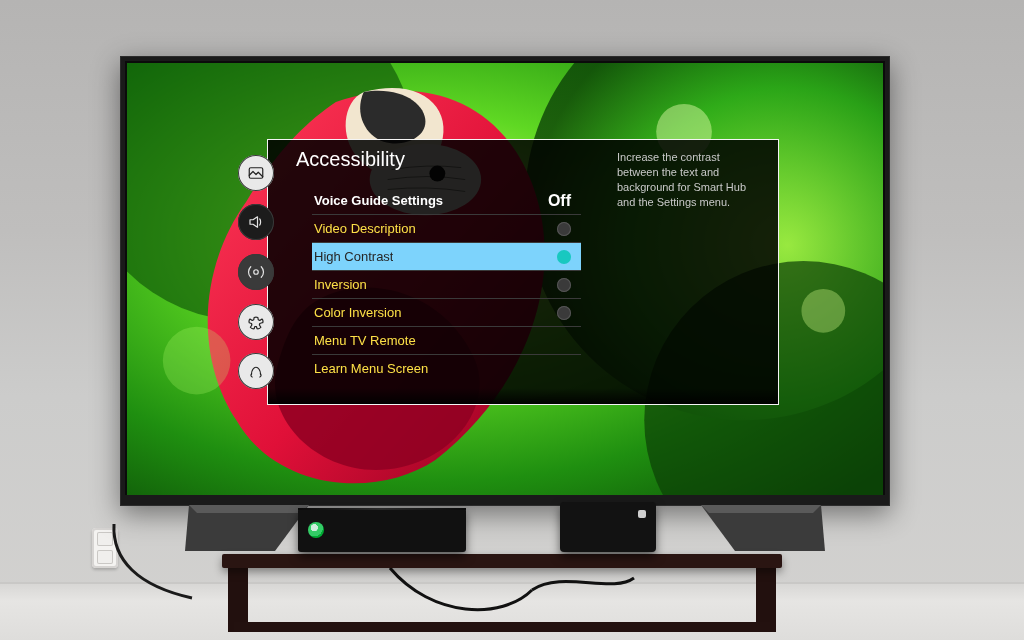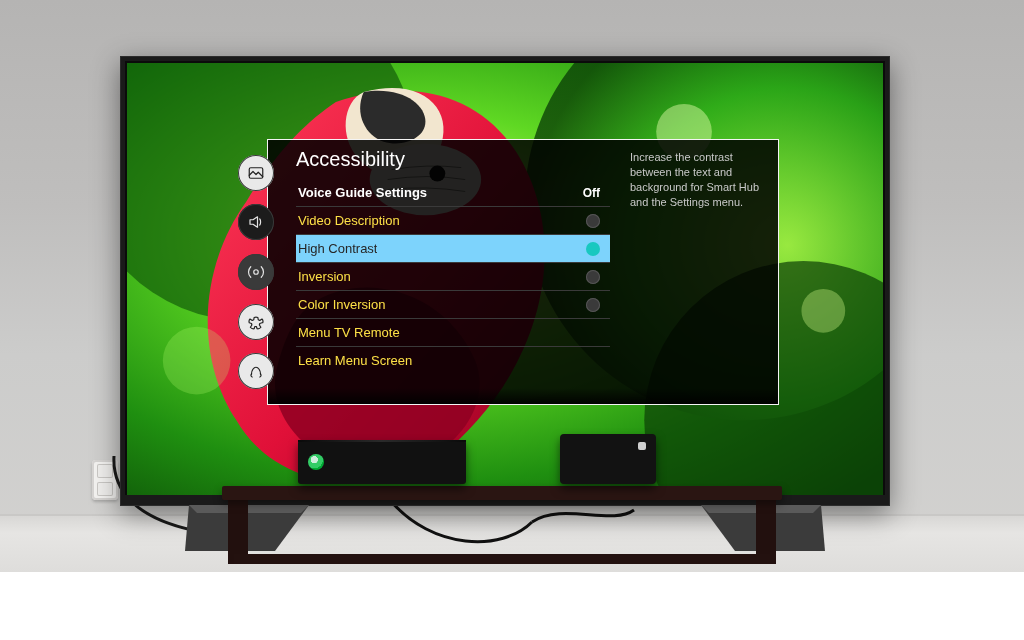--- a/index.html
+++ b/index.html
@@ -1,17 +1,17 @@
 <!DOCTYPE html>
 <html><head>
 <meta charset="utf-8">
 <style>
 html,body{margin:0;padding:0;width:1024px;height:640px;overflow:hidden;font-family:"Segoe UI",Arial,sans-serif}
 
-.room{position:relative;width:1024px;height:572px;
+.room{position:relative;width:1024px;height:640px;
   background:linear-gradient(180deg,#b5b4b3 0%,#bfbebd 36%,#cccccb 62%,#d3d2d0 100%)}
 .baseboard{position:absolute;left:0;right:0;bottom:0;height:56px;
   background:linear-gradient(180deg,#d8d7d5 0%,#e6e5e3 30%,#dedddb 100%);
   border-top:2px solid #c9c8c6}
 
 .outlet{position:absolute;left:92px;bottom:72px;width:26px;height:40px;border-radius:4px;
   background:#f4f3f1;box-shadow:inset 0 0 0 2px #d6d4d2,0 2px 3px rgba(0,0,0,.2)}
 .outlet:before,.outlet:after{content:"";position:absolute;left:50%;width:16px;height:14px;
   border-radius:2px;background:#f0efed;box-shadow:inset 0 0 0 1px #cac8c5;transform:translateX(-50%)}
 .outlet:before{top:4px}.outlet:after{bottom:4px}
@@ -40,40 +40,40 @@
 .rail-btn{width:36px;height:36px;border-radius:50%;background:#1c1c1c;display:flex;align-items:center;justify-content:center;
   box-shadow:inset 0 0 0 1px #3a3a3a}
 .rail-btn.sel{background:#3a3a3a}
 .rail-btn.bright{background:#e9e9e9}
 .rail-btn.bright svg *{stroke:#222;fill:none}
 .rail-btn svg{width:18px;height:18px}
 .rail-btn svg *{stroke:#e4e4e4;stroke-width:1.6;fill:none;stroke-linecap:round;stroke-linejoin:round}
 
 .panel{flex:1;padding:8px 10px 0 28px;color:#ddd;min-width:0}
 .panel h1{margin:0 0 8px 0;font-size:20px;font-weight:400;color:#fff}
-.list{list-style:none;margin:0;padding:0;font-size:13px}
+.list{list-style:none;margin:16px;padding:0;font-size:13px}
 .row{display:flex;align-items:center;justify-content:space-between;height:27px;padding:0 10px 0 2px;
   border-bottom:1px solid #3a3a3a;color:#fde047;position:relative}
 .row.noborder{border-bottom:none}
 .row .lbl{white-space:nowrap;overflow:hidden;text-overflow:ellipsis}
 .row[data-active="true"]{background:#7dd3fc;color:#262626}
-.row .val{font-size:12px;color:#fff}
+.row .val{font-size:16px;color:#fff}
 .row.strong{color:#fff;font-weight:600}
 .row.strong .lbl{font-weight:600}
 
 
 .tgl{width:14px;height:14px;border-radius:50%;background:#3a3a3a;box-shadow:inset 0 0 0 1px #555}
 .row[data-active="true"] .tgl.on{background:#18c8c0;box-shadow:none}
 .tgl.light{background:#e2e2e2}
 
 
 .fade{position:absolute;left:0;right:0;bottom:0;height:16px;
   background:linear-gradient(180deg,rgba(0,0,0,0),rgba(0,0,0,.9))}
 
-.desc{width:138px;padding:10px 10px 0 10px;color:#c9c9c9;font-size:11px;line-height:1.35}
+.desc{width:138px;padding:10px 23px 0 10px;color:#c9c9c9;font-size:11px;line-height:1.35}
 
 
 .table{position:absolute;left:222px;bottom:8px;width:560px;height:122px}
 .table .top{position:absolute;left:0;right:0;top:44px;height:14px;background:#2a1512;border-radius:2px;
   box-shadow:0 4px 8px rgba(0,0,0,.4)}
 .table .shelf{position:absolute;left:12px;right:12px;bottom:0;height:10px;background:#23110f}
 .table .legA,.table .legB{position:absolute;top:44px;bottom:0;width:20px;background:#22100e}
 .table .legA{left:6px}.table .legB{right:6px}
 
 .xbox{position:absolute;left:298px;bottom:88px;width:168px;height:44px;background:#111;border-radius:3px;

